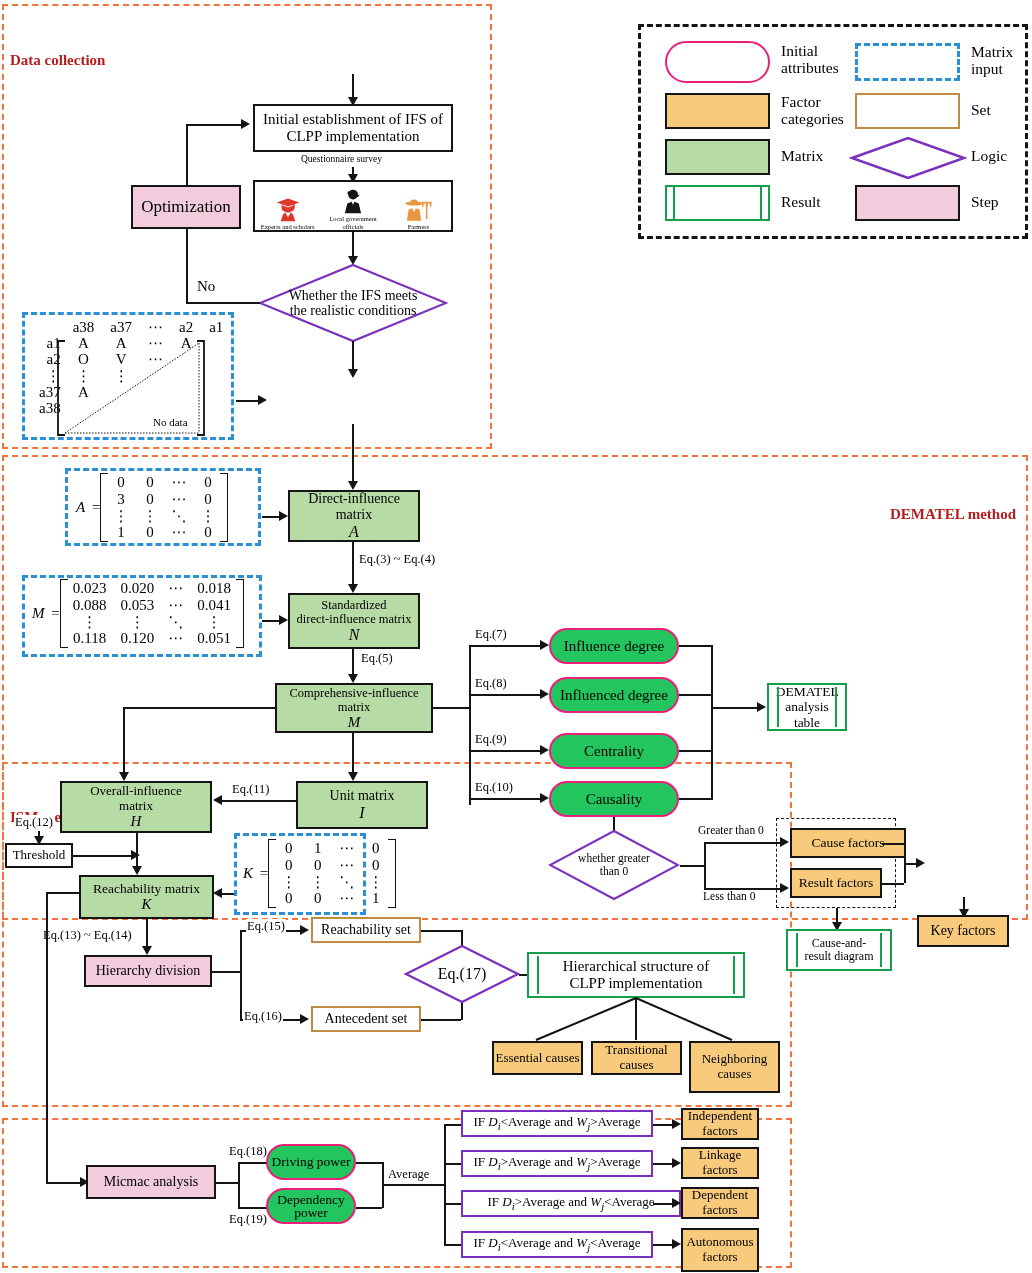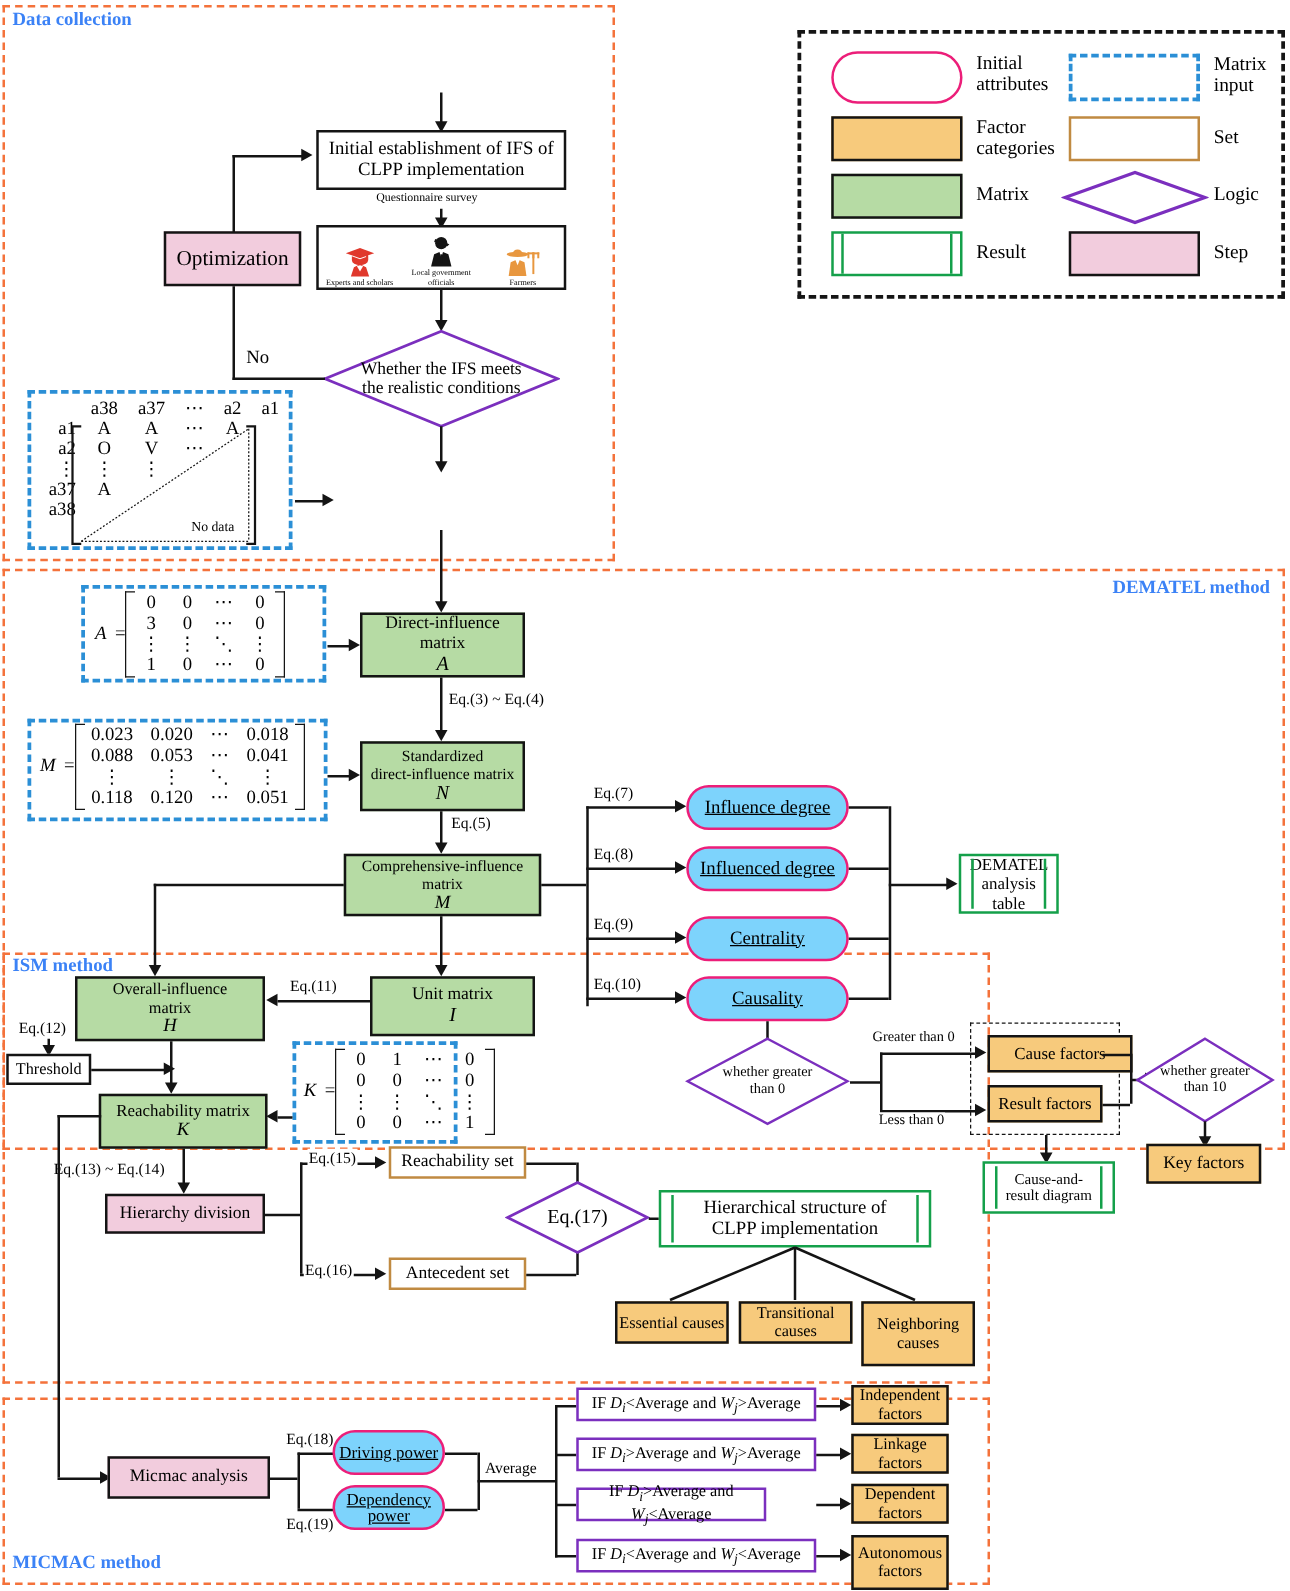--- a/index.html
+++ b/index.html
@@ -3,35 +3,35 @@
 <meta charset="utf-8">
 <style>
   html,body{margin:0;padding:0;background:#fff;}
   body{font-family:"Liberation Serif",serif;color:#000;}
   #canvas{position:relative;width:1032px;height:1273px;overflow:hidden;background:#fff;}
 
   .abs{position:absolute;box-sizing:border-box;}
 
   
   .sec{border:2px dashed #f4723b;}
-  .sec-label{color:#3b82f6;font-weight:bold;font-size:15px;font-family:"Liberation Serif",serif;white-space:nowrap;}
+  .sec-label{color:#b91c1c;font-weight:bold;font-size:15px;font-family:"Liberation Serif",serif;white-space:nowrap;margin-top:44px;}
 
   
   .legend{border:3px dashed #151515;background:#fff;}
   .lg-txt{font-size:15.5px;line-height:17px;}
 
   
   .node{display:flex;align-items:center;justify-content:center;text-align:center;
         line-height:1.12;box-sizing:border-box;}
   .matrixbox{background:#b6dba4;border:2px solid #141414;font-size:14px;}
   .stepbox{background:#f2ccdd;border:2px solid #141414;font-size:15px;}
   .catbox{background:#f7ca7c;border:2px solid #141414;font-size:13px;}
   .plainbox{background:#fff;border:2px solid #141414;font-size:15px;}
   .setbox{background:#fff;border:2px solid #c08a42;font-size:14px;}
-  .attrbox{background:#7dd3fc;border:2.5px solid #ec1e79;border-radius:999px;font-size:15px;text-decoration:underline;}
+  .attrbox{background:#22c55e;border:2.5px solid #ec1e79;border-radius:999px;font-size:15px;}
   .purplebox{background:#fff;border:2px solid #7b2fbe;font-size:13px;}
   .resultbox{background:#fff;border:2px solid #14a04a;font-size:15px;}
   .resultbox::before,.resultbox::after{content:"";position:absolute;top:2px;bottom:2px;width:0;border-left:2px solid #14a04a;}
   .resultbox::before{left:8px;}
   .resultbox::after{right:8px;}
   .resultbox{position:absolute;}
   .mtxinput{border:3px dashed #2b8fd6;background:#fff;}
 
   
   .diamond{position:absolute;}
@@ -420,26 +420,20 @@
   <div class="abs grpdash" style="left:776px;top:818px;width:120px;height:90px;"></div>
   <div class="abs node catbox" style="left:790px;top:828px;width:116px;height:30px;font-size:13.5px;">Cause factors</div>
   <div class="abs node catbox" style="left:790px;top:868px;width:92px;height:30px;font-size:13.5px;">Result factors</div>
 
   <div class="ln lnh" style="left:882px;top:843px;width:22px;"></div>
   <div class="ln lnh" style="left:882px;top:883px;width:22px;"></div>
   <div class="ln lnv" style="left:904px;top:843px;height:40px;"></div>
   <div class="ln lnh" style="left:904px;top:863px;width:16px;"></div>
   <div class="arrow ar-r" style="left:916px;top:858px;"></div>
 
-  <div class="diamond" style="left:908px;top:829px;width:112px;height:70px;">
-    <svg class="dshape" viewBox="0 0 112 70" preserveAspectRatio="none">
-      <polygon points="56,2 110,35 56,68 2,35" fill="#fff" stroke="#7b2fbe" stroke-width="2"></polygon>
-    </svg>
-    <div class="dlabel" style="font-size:11.5px;padding:0 17px;">whether greater than 10</div>
-  </div>
   <div class="ln lnv" style="left:963px;top:897px;height:18px;"></div>
   <div class="arrow ar-d" style="left:959px;top:909px;"></div>
   <div class="abs node catbox" style="left:917px;top:915px;width:92px;height:32px;font-size:14px;">Key factors</div>
 
   <div class="ln lnv" style="left:836px;top:908px;height:18px;"></div>
   <div class="arrow ar-d" style="left:832px;top:922px;"></div>
   <div class="node resultbox" style="left:786px;top:929px;width:106px;height:42px;font-size:12px;padding:0 11px;">Cause-and-result diagram</div>
 
   <div class="ln lnv" style="left:352px;top:733px;height:44px;"></div>
   <div class="arrow ar-d" style="left:348px;top:772px;"></div>
@@ -590,21 +584,21 @@
   <div class="ln lnh" style="left:444px;top:1163px;width:22px;"></div>
   <div class="ln lnh" style="left:444px;top:1203px;width:22px;"></div>
   <div class="ln lnh" style="left:444px;top:1244px;width:22px;"></div>
 
   <div class="abs node purplebox" style="left:461px;top:1110px;width:192px;height:27px;">
     <span>IF <i>D<sub>i</sub></i>&lt;Average and <i>W<sub>j</sub></i>&gt;Average</span>
   </div>
   <div class="abs node purplebox" style="left:461px;top:1150px;width:192px;height:27px;">
     <span>IF <i>D<sub>i</sub></i>&gt;Average and <i>W<sub>j</sub></i>&gt;Average</span>
   </div>
-  <div class="abs node purplebox" style="left:461px;top:1190px;width:152px;height:27px;">
+  <div class="abs node purplebox" style="left:461px;top:1190px;width:220px;height:27px;">
     <span>IF <i>D<sub>i</sub></i>&gt;Average and <i>W<sub>j</sub></i>&lt;Average</span>
   </div>
   <div class="abs node purplebox" style="left:461px;top:1231px;width:192px;height:27px;">
     <span>IF <i>D<sub>i</sub></i>&lt;Average and <i>W<sub>j</sub></i>&lt;Average</span>
   </div>
 
   <div class="ln lnh" style="left:653px;top:1124px;width:24px;"></div>
   <div class="arrow ar-r" style="left:672px;top:1119px;"></div>
   <div class="ln lnh" style="left:653px;top:1163px;width:24px;"></div>
   <div class="arrow ar-r" style="left:672px;top:1158px;"></div>

